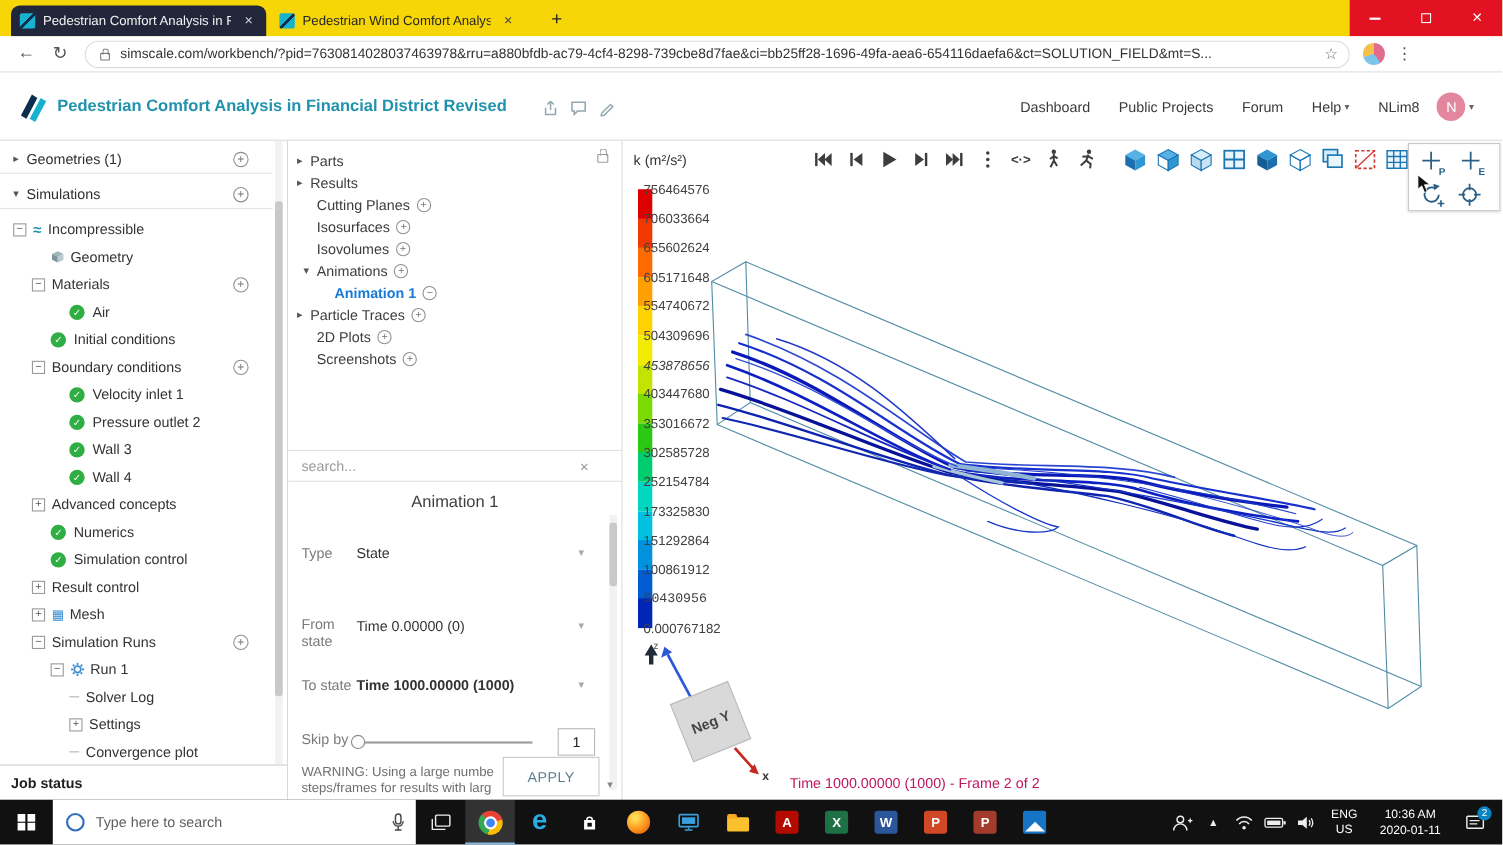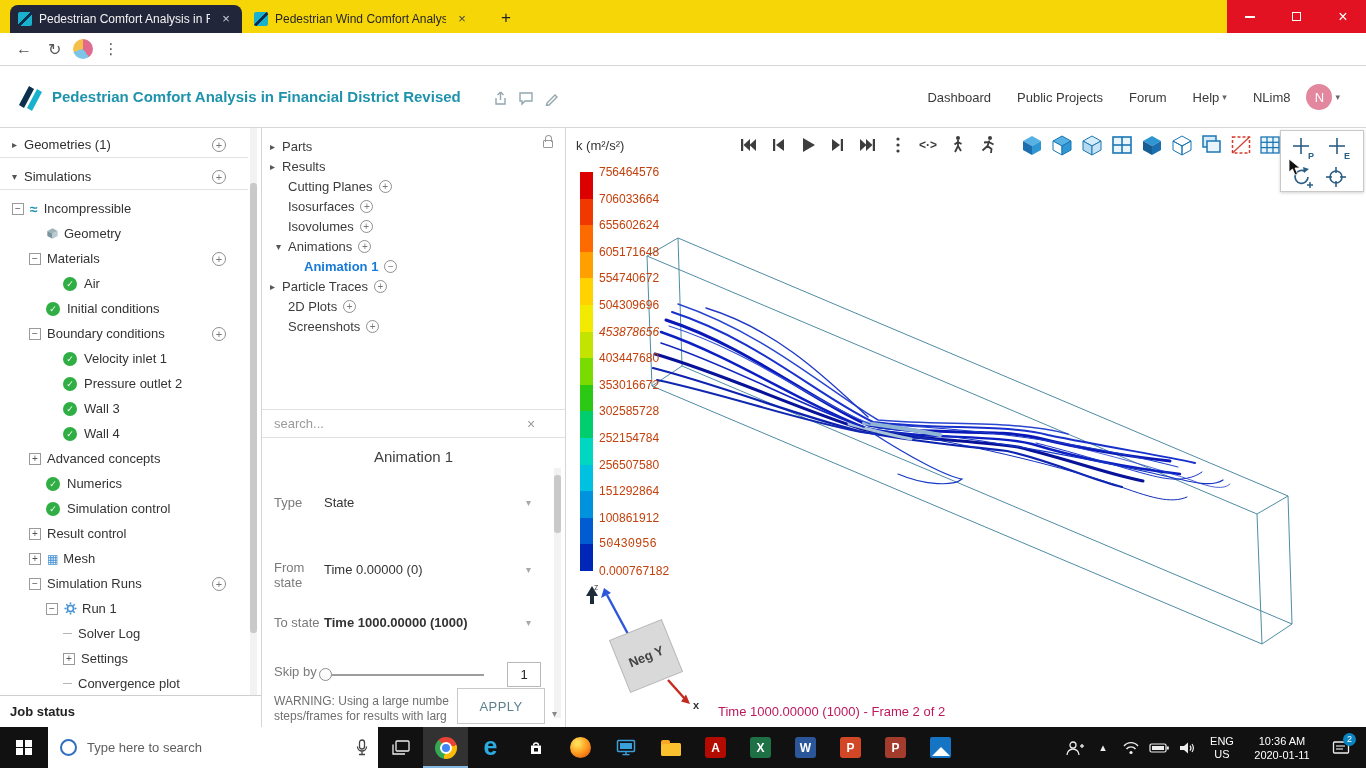--- a/index.html
+++ b/index.html
@@ -82,21 +82,21 @@
 #slider-knob{position:absolute;left:57px;top:4px;width:13px;height:13px;border-radius:50%;background:#fcfcfc;border:1px solid #8d8d8d;cursor:grab}
 #skipinput{position:absolute;right:24px;top:-2px;width:34px;height:25px;border:1px solid #b9b9b9;text-align:center;font-size:13px;color:#222;font-family:inherit}
 #warnbox{position:absolute;left:12px;top:566px;width:270px;font-size:12px;color:#6f6f6f;line-height:15px;white-space:nowrap;overflow:hidden;z-index:1}
 #applybtn{position:absolute;left:195px;top:560px;width:88px;height:36px;background:#fff;border:1px solid #c9c9c9;font-size:13px;color:#5d7f8c;letter-spacing:.4px;display:flex;align-items:center;justify-content:center;cursor:pointer;z-index:2;font-family:inherit}
 #propscaret{position:absolute;left:290px;top:580px;color:#888;font-size:10px}
 
 
 #viewport{position:absolute;left:566px;top:128px;width:800px;height:599px;background:#fff;overflow:hidden}
 #legend-title{position:absolute;left:10px;top:10px;font-size:13px;color:#333}
 .lgseg{position:absolute;left:14px;width:13px}
-.lgval{position:absolute;left:33px;font-size:12px;color:#c2410c;white-space:nowrap}
+.lgval{position:absolute;left:19px;font-size:12px;color:#404040;white-space:nowrap}
 #scene{position:absolute;left:0;top:0}
 .pbico{position:absolute;top:6px;width:22px;height:22px;cursor:pointer}
 .pbico svg{width:22px;height:22px}
 .vtico{position:absolute;top:5px;width:24px;height:24px;cursor:pointer}
 .vtico svg{width:24px;height:24px}
 #vp-popup{position:absolute;left:714px;top:2px;width:84px;height:62px;background:#fff;border:1px solid #c9c9c9;box-shadow:0 1px 3px rgba(0,0,0,.18)}
 .popico{position:absolute;width:26px;height:26px;cursor:pointer}
 #mouse-cursor{position:absolute;left:722px;top:30px;z-index:5}
 #timecaption{position:absolute;left:152px;top:576px;width:380px;font-size:13px;color:#be185d}
 #navcube{position:absolute;left:6px;top:452px}
@@ -154,20 +154,25 @@
       <span class="wc">
           <span class="maxbox"></span>
         </span>
       <span class="wc close">×</span>
     </div>
   </div>
 
   <div id="addrbar">
     <span class="nav-ic">←</span>
     <span class="nav-ic">↻</span>
+    <div id="omnibox">
+      <span class="padlock"></span>
+      <span id="urltext">simscale.com/workbench/?pid=7630814028037463978&amp;rru=a880bfdb-ac79-4cf4-8298-739cbe8d7fae&amp;ci=bb25ff28-1696-49fa-aea6-654116daefa6&amp;ct=SOLUTION_FIELD&amp;mt=S...</span>
+      <span class="star">☆</span>
+    </div>
     <span id="profile-avatar"></span>
     <span id="menu-dots">⋮</span>
   </div>
 
   <div id="appheader">
     <span id="logo">
       <svg width="30" height="30">
           <polygon points="5,23 15,4 20,7 10,26" fill="#0c2f4e"></polygon>
           <polygon points="13,26 23,7 28,10 18,29" fill="#18b2ce"></polygon>
         </svg>
@@ -464,21 +469,21 @@
         <div class="lgval" style="top: 63.6px;">706033664</div>
         <div class="lgval" style="top: 90.2px;">655602624</div>
         <div class="lgval" style="top: 116.8px;">605171648</div>
         <div class="lgval" style="top: 143.4px;">554740672</div>
         <div class="lgval" style="top: 170px;">504309696</div>
         <div class="lgval" style="top: 196.6px; font-style: italic;">453878656</div>
         <div class="lgval" style="top: 223.2px;">403447680</div>
         <div class="lgval" style="top: 249.8px;">353016672</div>
         <div class="lgval" style="top: 276.4px;">302585728</div>
         <div class="lgval" style="top: 303px;">252154784</div>
-        <div class="lgval" style="top: 329.6px;">256507580</div>
+        <div class="lgval" style="top: 329.6px;">173325830</div>
         <div class="lgval" style="top: 356.2px;">151292864</div>
         <div class="lgval" style="top: 382.8px;">100861912</div>
         <div class="lgval" style="top: 409.4px; font-family: Liberation Mono, monospace;">50430956</div>
         <div class="lgval" style="top: 436px;">0.000767182</div>
       </div>
 
     <div id="playbar">
         <span class="pbico" style="left: 171px;"><svg viewBox="0 0 22 22">
             <rect x="4" y="5" width="2.2" height="12" fill="#3d3d3d"></rect>
             <polygon points="13,5 6.5,11 13,17" fill="#3d3d3d"></polygon>

